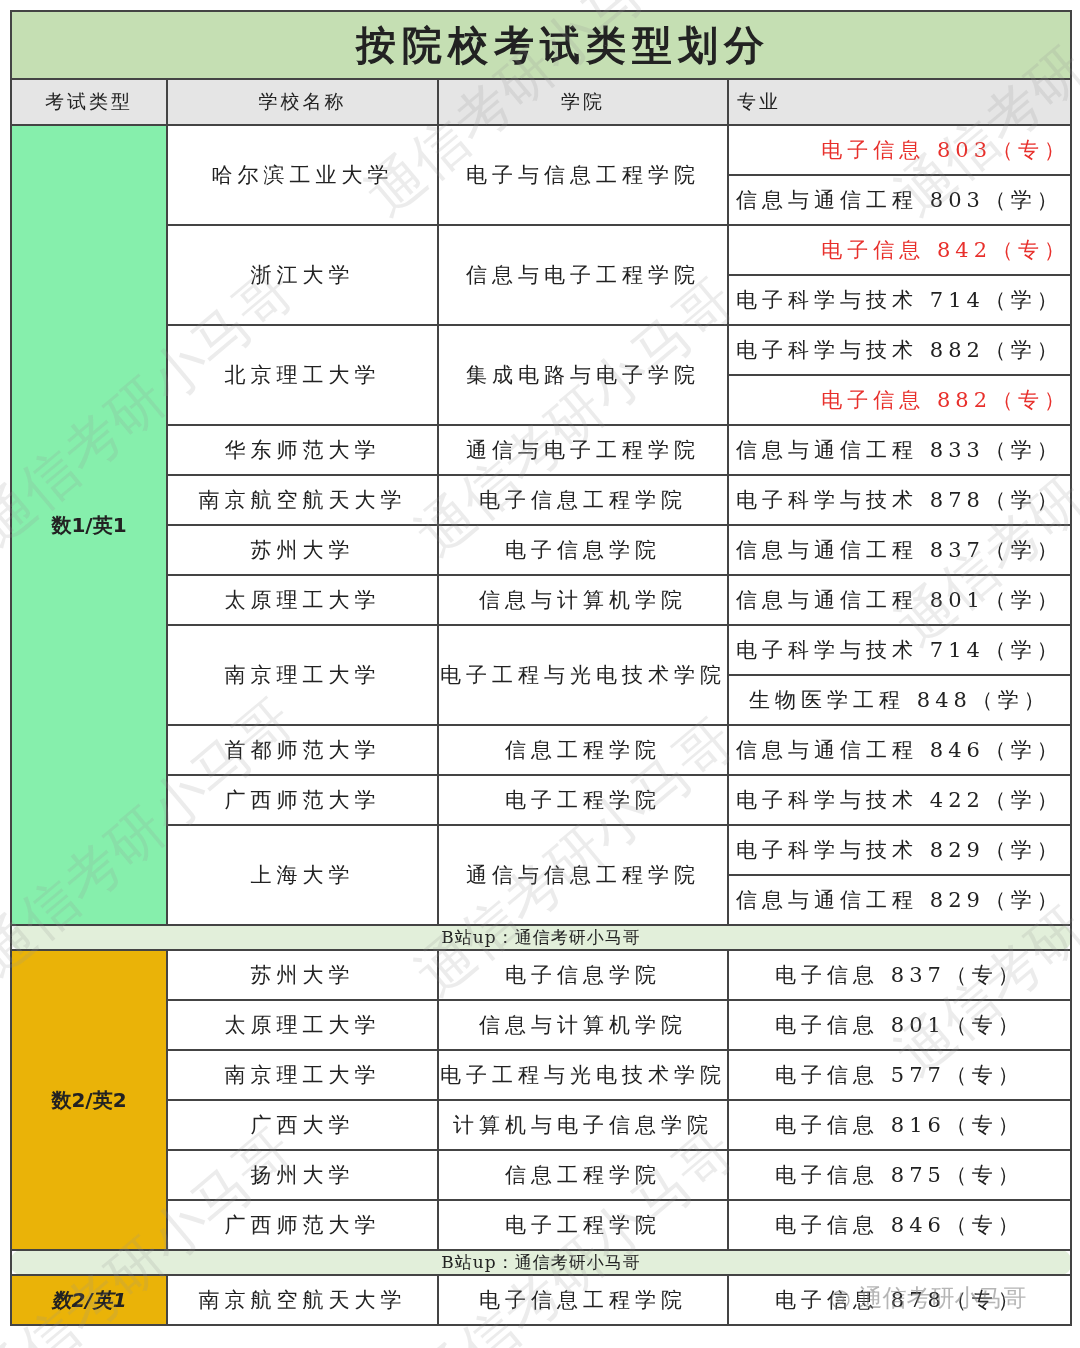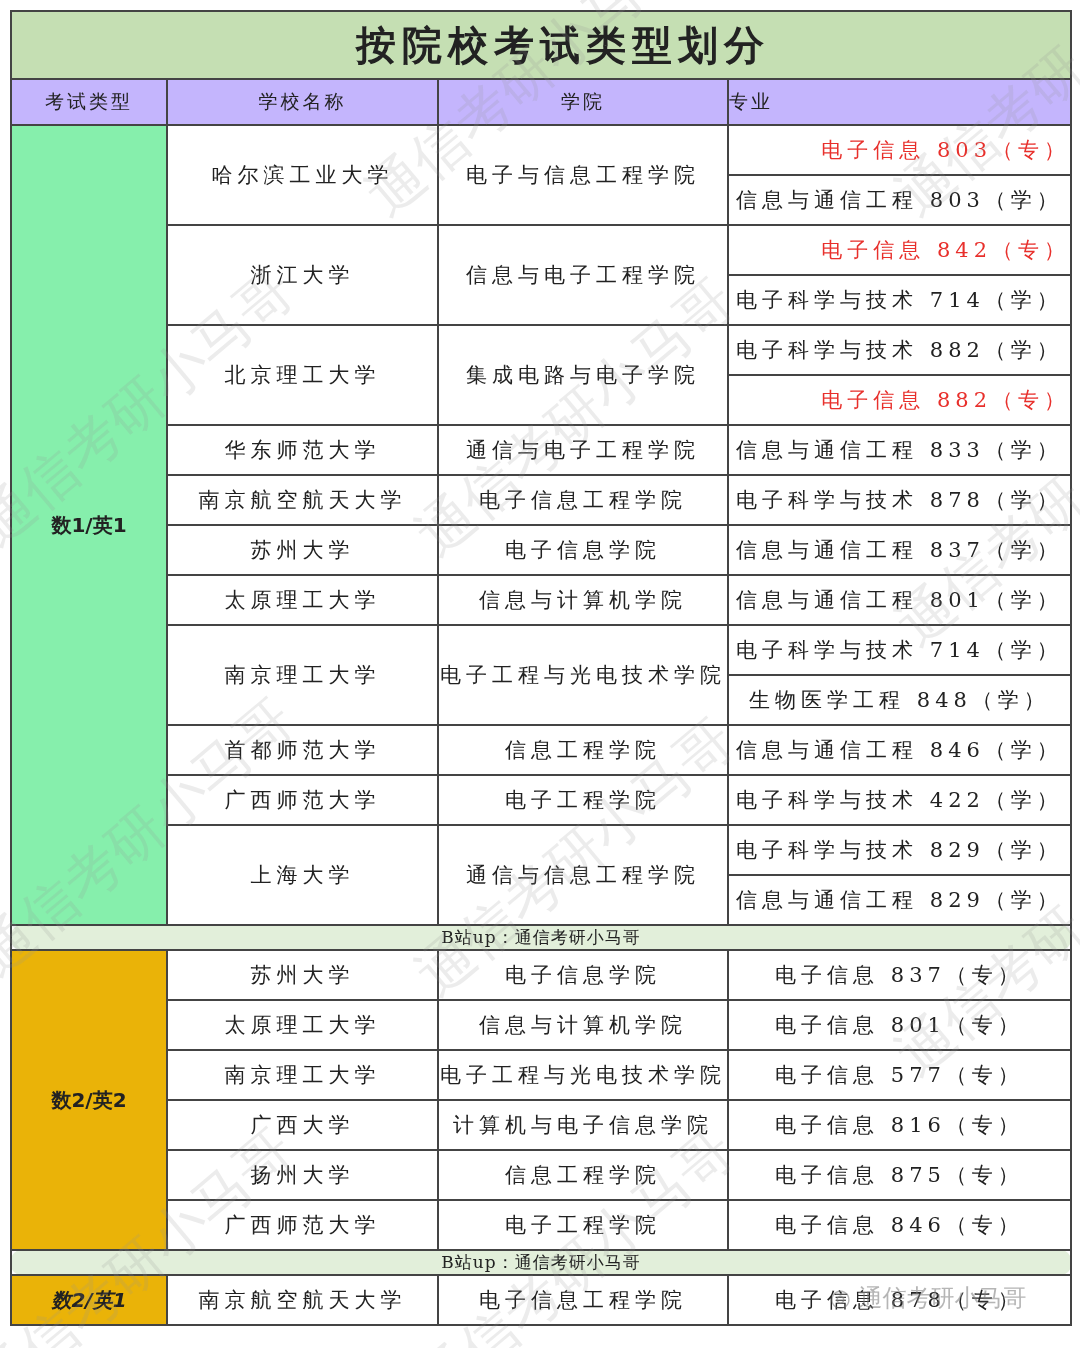--- a/index.html
+++ b/index.html
@@ -1,22 +1,22 @@
 <!DOCTYPE html>
 <html><head>
 <meta charset="utf-8">
 <style>
   html, body { margin:0; padding:0; background:#ffffff; }
   body { width:1080px; height:1348px; position:relative; overflow:hidden; font-family:"DejaVu Serif", serif; color:#222; }
   .sheet { position:absolute; left:10px; top:10px; width:1060px; }
   table { border-collapse:collapse; width:1060px; table-layout:fixed; }
   td { border:2px solid #444; text-align:center; vertical-align:middle; padding:0; font-size:21px; letter-spacing:5px; }
   .title-cell { background:#c5dfb3; height:66px; font-size:40px; font-weight:bold; letter-spacing:6px; font-family:"DejaVu Serif", serif;padding-left:44px; }
-  .head-cell { background:#c4b5fd; height:44px; font-size:19px; letter-spacing:3px; }
-  .head-left { text-align:left; padding-left:0; }
+  .head-cell { background:#e5e5e5; height:44px; font-size:19px; letter-spacing:3px; }
+  .head-left { text-align:left; padding-left:8px; }
   .group-1 { background:#86efac; }
   .group-2 { background:#eab308; }
   .group-3 { background:#eab308;font-style:italic; }
   .group-cell { font-family:"DejaVu Sans", sans-serif; font-weight:bold; font-size:20px; letter-spacing:0; }
   .banner { background:#e2efda; height:22px; font-size:17px; letter-spacing:1px;border-radius:10px; }
   .red { color:#e8302c;text-align:right; }
   tr.r td { height:48px; }
   .watermark { position:absolute; color:rgba(150,150,150,0.18); font-size:56px; font-family:"DejaVu Sans", sans-serif; transform:rotate(-40deg); pointer-events:none; white-space:nowrap; }
   .wechat { position:absolute; left:830px; top:1282px; font-family:"DejaVu Sans", sans-serif; font-size:24px; color:rgba(120,120,120,0.55); }
 </style>

